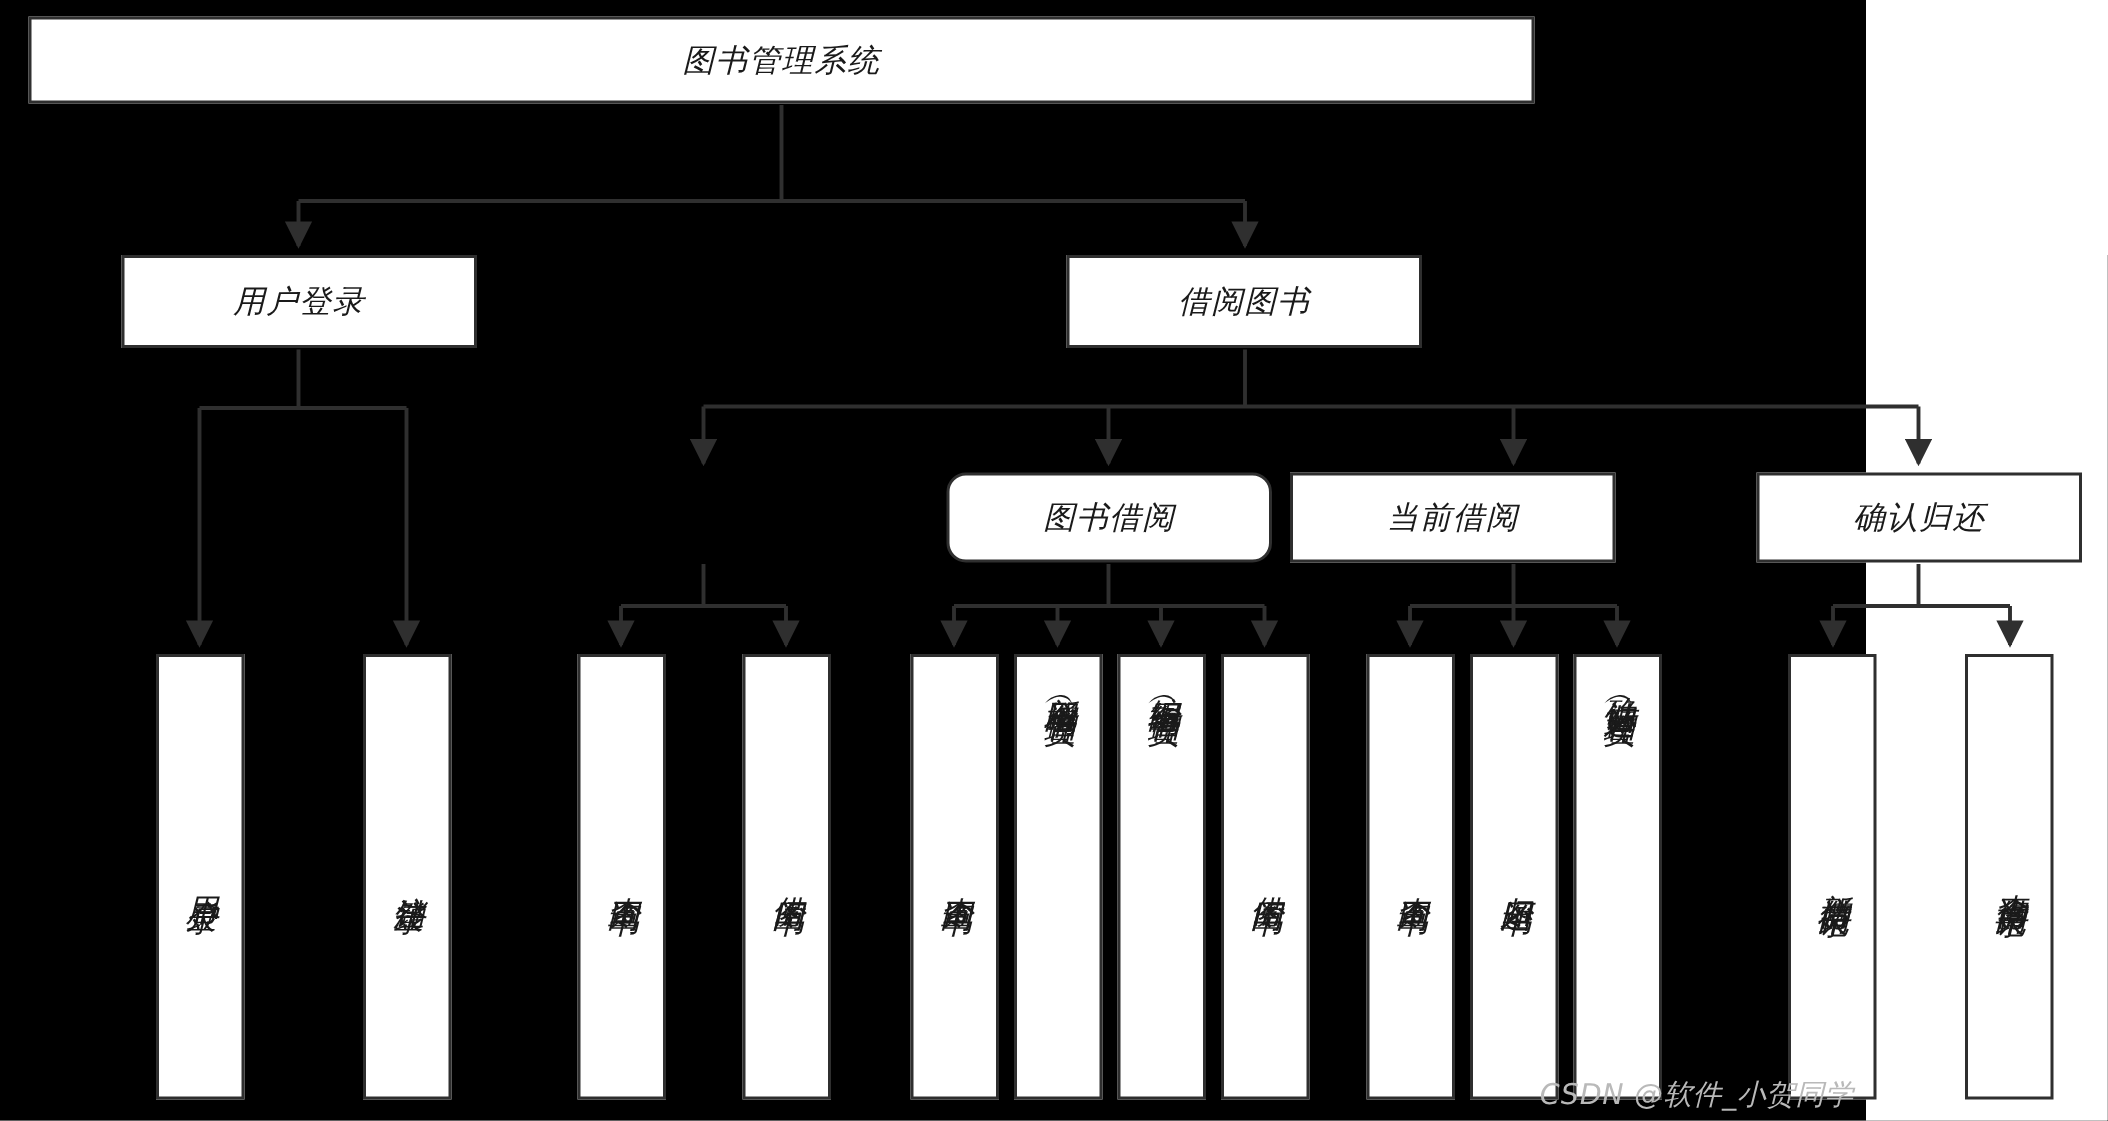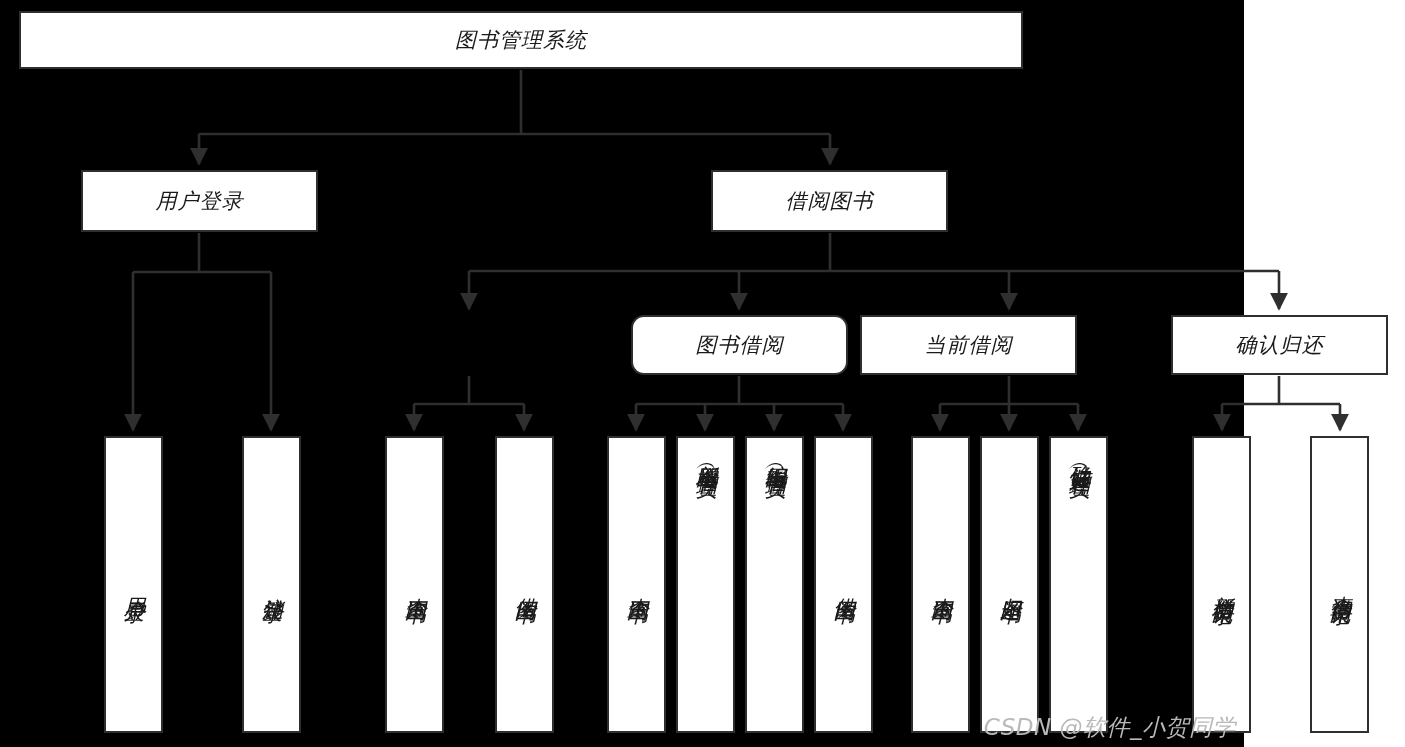--- a/index.html
+++ b/index.html
@@ -56,21 +56,21 @@
     text-align: center;
   }
   .node.leaf.center .vtext {
     margin-top: auto;
     margin-bottom: auto;
   }
   .watermark {
     position: absolute;
     right: 8px;
     bottom: 4px;
-    font-size: 23px;
+    font-size: 19px;
     color: #b9b9b9;
     white-space: nowrap;
     letter-spacing: 0.5px;
     pointer-events: none;
   }
 </style>
 </head>
 <body>
 
 <div id="diagram-root">

